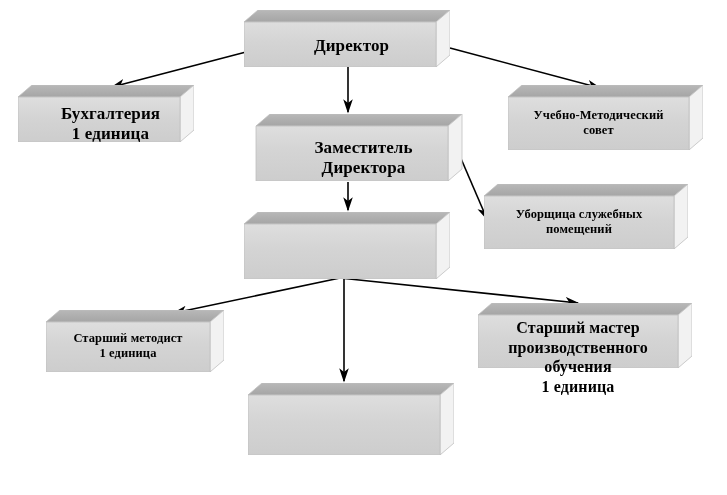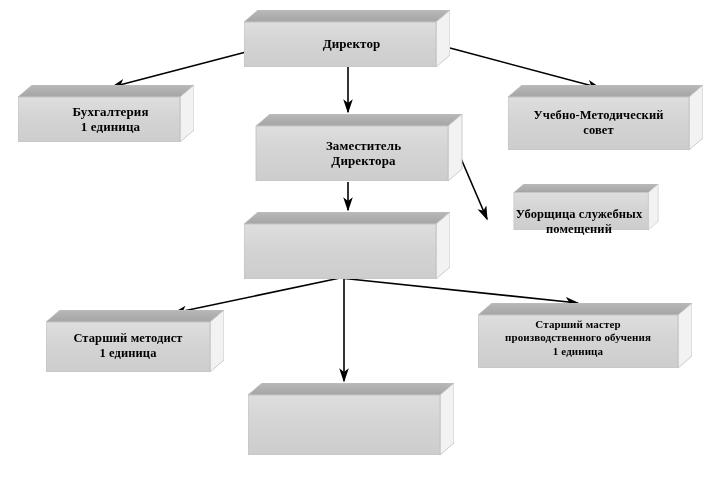--- a/index.html
+++ b/index.html
@@ -42,23 +42,23 @@
     left: 0;
     right: 14px;
     top: 14px;
     text-align: center;
     font-weight: bold;
     color: #000000;
     line-height: 1.22;
     letter-spacing: 0.1px;
     white-space: pre-line;
   }
-  .node-label.sz-13 { font-size: 13px; margin-left: 23px; }
+  .node-label.sz-13 { font-size: 17px; margin-left: 23px; }
   .node-label.sz-12 { font-size: 12.5px; }
-  .node-label.sz-115 { font-size: 11px; }
+  .node-label.sz-115 { font-size: 16px; }
 </style>
 </head>
 <body>
 
 <div id="chart-root">
 
   <svg id="edge-layer" width="727" height="495" viewBox="0 0 727 495">
     <defs>
       <marker id="arrowhead" markerWidth="9" markerHeight="9" refX="8" refY="3" orient="auto" markerUnits="strokeWidth">
         <path d="M0,0 L9,3 L0,6 L2.4,3 Z" fill="#000000"></path>
@@ -149,21 +149,21 @@
               <stop offset="1" stop-color="#a5a5a5"></stop>
             </linearGradient>
           </defs>
           <polygon points="0,12 14,0 206,0 192,12" fill="url(#tg3)" stroke="#bfbfbf" stroke-width="0.8"></polygon>
           <polygon points="192,12 206,0 206,55 192,67" fill="#f2f2f2" stroke="#bfbfbf" stroke-width="0.8"></polygon>
           <polygon points="0,12 192,12 192,67 0,67" fill="url(#fg3)" stroke="#bfbfbf" stroke-width="0.8"></polygon>
         </svg>
         <div class="node-label sz-13" style="top: 23.5px;">Заместитель
 Директора</div>
       </div>
-      <div class="node" style="left: 484px; top: 184px; width: 204px; height: 46px;">
+      <div class="node" style="left: 484px; top: 184px; width: 204px; height: 65px;">
         <svg class="node-3d" viewBox="0 0 204 65" width="204" height="65">
           <defs>
             <linearGradient id="fg4" x1="0" y1="0" x2="0" y2="1">
               <stop offset="0" stop-color="#dedede"></stop>
               <stop offset="0.45" stop-color="#d4d4d4"></stop>
               <stop offset="1" stop-color="#cdcdcd"></stop>
             </linearGradient>
             <linearGradient id="tg4" x1="0" y1="0" x2="0" y2="1">
               <stop offset="0" stop-color="#b8b8b8"></stop>
               <stop offset="1" stop-color="#a5a5a5"></stop>

